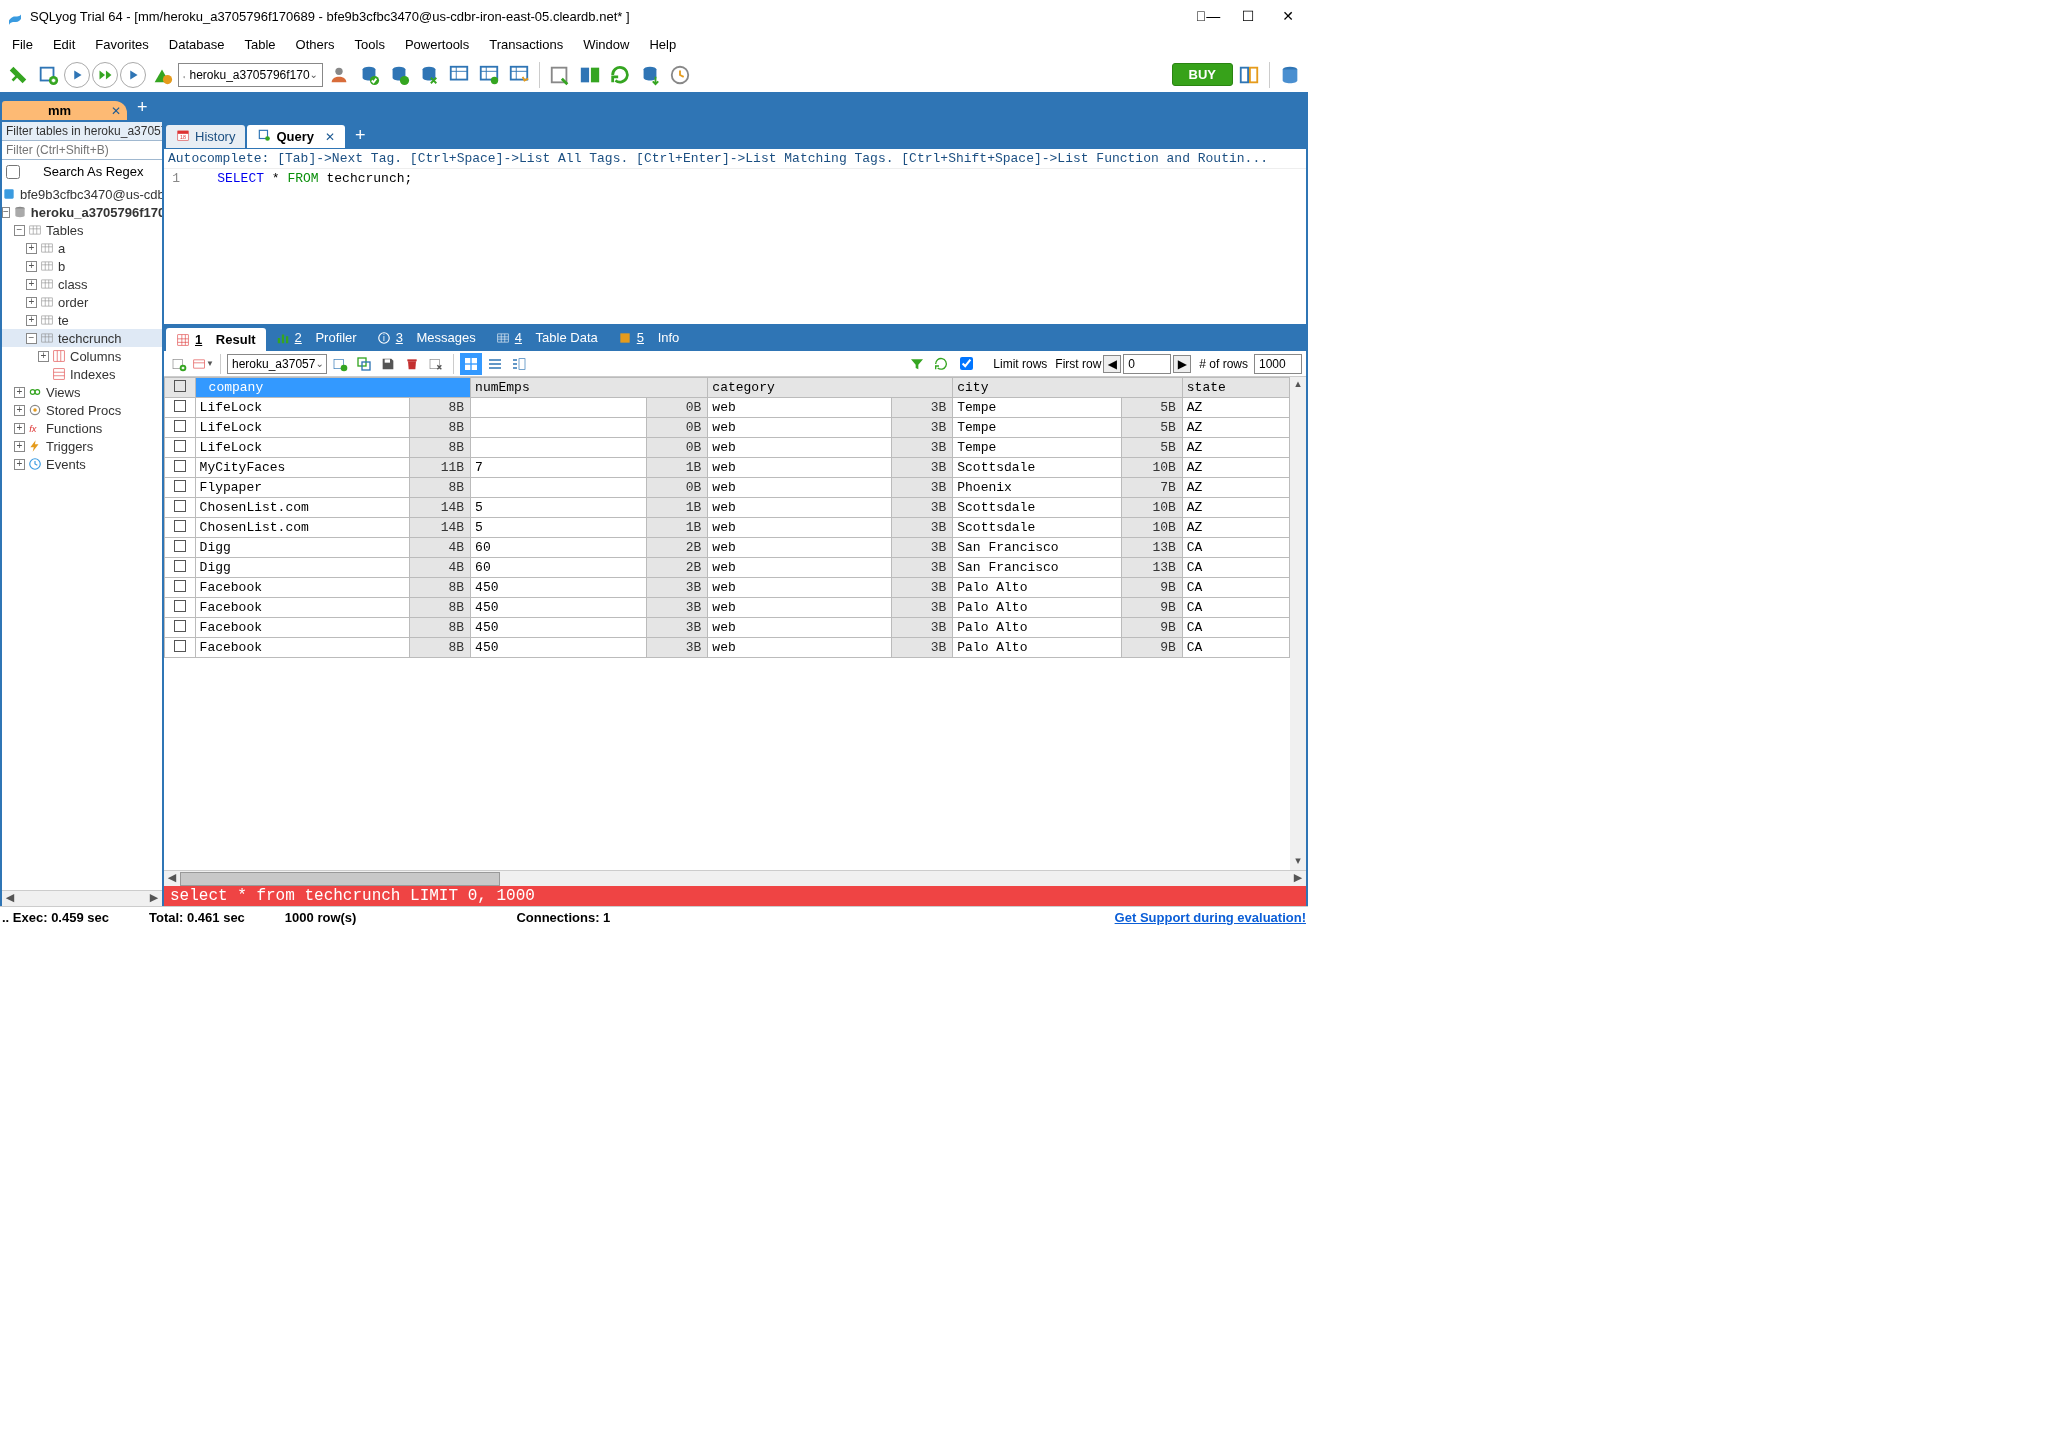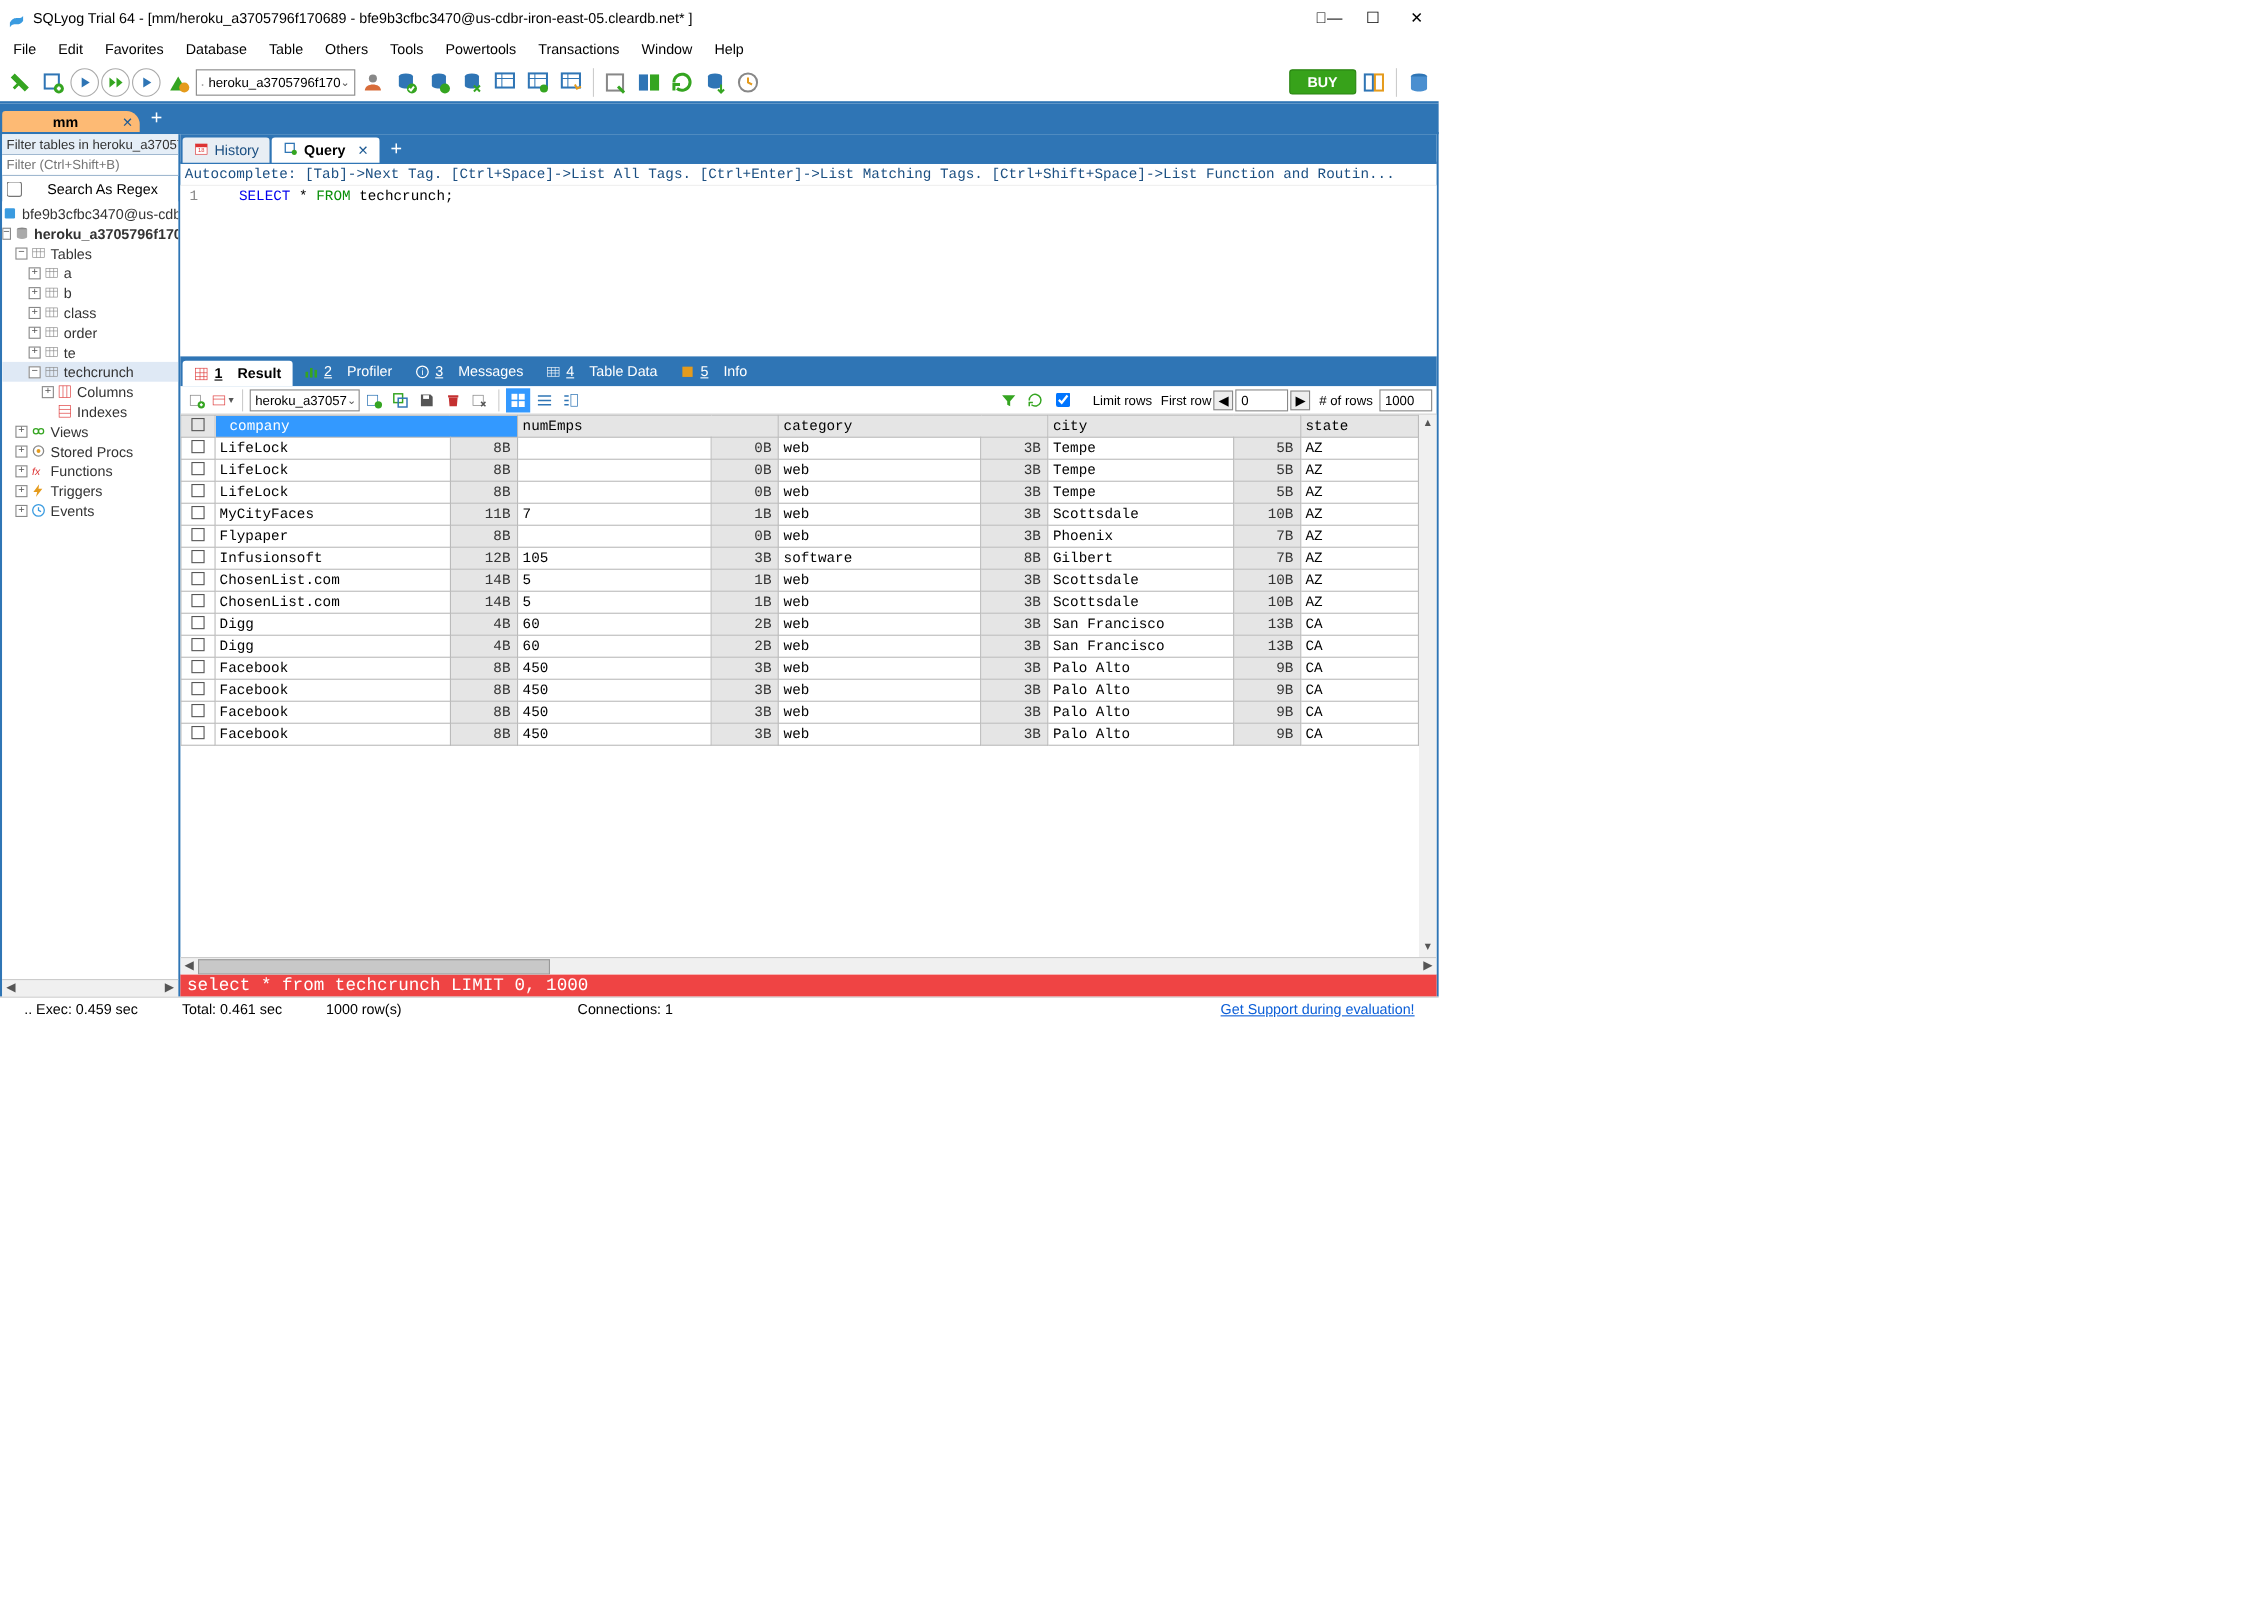--- a/index.html
+++ b/index.html
@@ -99,21 +99,21 @@
   .grid-hscroll .arrow { width:16px; text-align:center; color:#555; font-size:11px;}
   .grid-hscroll .track { flex:1; position:relative; }
   .grid-hscroll .thumb { position:absolute; left:0; top:1px; height:14px; width:320px; background:#c8c8c8; border:1px solid #999;}
   .vtrack { background:#f0f0f0; width:16px; display:flex; flex-direction:column; }
   .vtrack .arrow { height:16px; text-align:center; font-size:11px; color:#555;}
   .vtrack .vt { flex:1; }
 
   .exec-bar { height:20px; background:#ef4444; color:#fff; font-family:"Consolas","Courier New",monospace; font-size:16px; padding:0 6px; display:flex; align-items:center;}
 
   
-  .statusbar { height:22px; display:flex; align-items:center; font-size:13px; padding:0 22px; border-top:1px solid #ccc;}
+  .statusbar { height:22px; display:flex; align-items:center; font-size:13px; padding:0 2px; border-top:1px solid #ccc;font-weight:bold;}
   .statusbar .grp { margin-right:40px; }
   .statusbar .link { color:#0b5ed7; text-decoration:underline; margin-left:auto;}
 </style>
 </head>
 <body>
 
 <div class="titlebar">
   <span class="app-icon">
     <svg viewBox="0 0 24 24">
         <path fill="#3a9be0" d="M4 18c6-10 12-2 16-8v6c-6 8-12 0-16 8z"></path>
@@ -724,32 +724,20 @@
                   <td></td>
                   <td class="bcell">0B</td>
                   <td>web</td>
                   <td class="bcell">3B</td>
                   <td>Phoenix</td>
                   <td class="bcell">7B</td>
                   <td>AZ</td>
                 </tr>
                 <tr>
                   <td class="chk-col"><span class="chk"></span></td>
-                  <td>Infusionsoft</td>
-                  <td class="bcell">12B</td>
-                  <td>105</td>
-                  <td class="bcell">3B</td>
-                  <td>software</td>
-                  <td class="bcell">8B</td>
-                  <td>Gilbert</td>
-                  <td class="bcell">7B</td>
-                  <td>AZ</td>
-                </tr>
-                <tr>
-                  <td class="chk-col"><span class="chk"></span></td>
                   <td>ChosenList.com</td>
                   <td class="bcell">14B</td>
                   <td>5</td>
                   <td class="bcell">1B</td>
                   <td>web</td>
                   <td class="bcell">3B</td>
                   <td>Scottsdale</td>
                   <td class="bcell">10B</td>
                   <td>AZ</td>
                 </tr>

